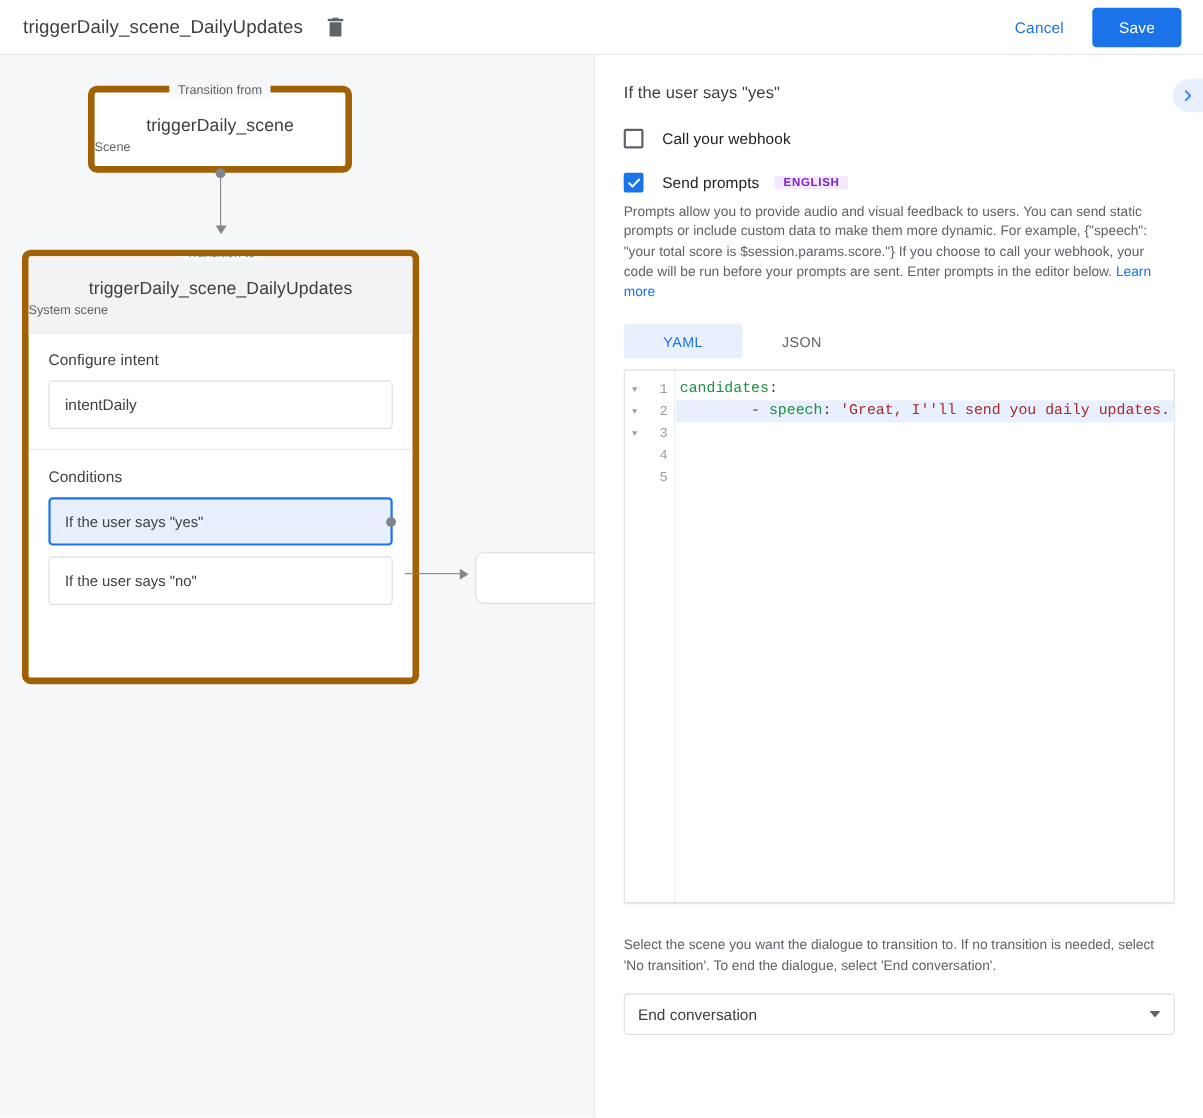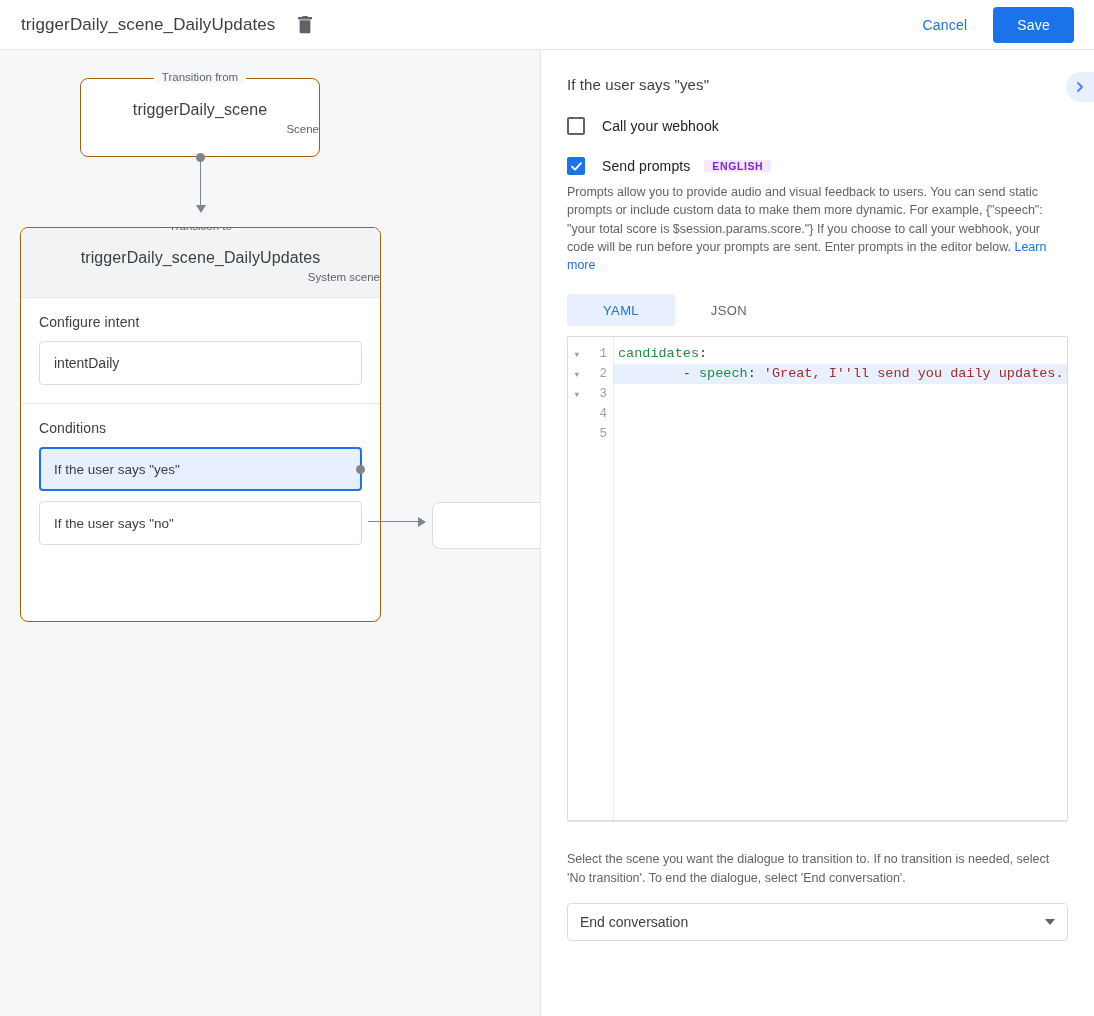--- a/index.html
+++ b/index.html
@@ -43,36 +43,36 @@
 
   
   .canvas {
     position: absolute; left: 0; top: 50px; width: 541px; height: 966px;
     background: #f6f7f9; border-right: 1px solid #e4e6e8;
     overflow: hidden;
   }
 
   
   .fieldset {
-    position: absolute; border: 1px solid #a16207; border-radius: 8px;
+    position: absolute; border: 6px solid #a16207; border-radius: 8px;
     background: #fff;
   }
   .fs-from { left: 80px; top: 28px; width: 240px; height: 79px; }
   .fs-legend {
     position: absolute; top: -8px; left: 50%; transform: translateX(-50%);
     background: #f6f7f9; padding: 0 8px;
     font-size: 11.5px; color: #5f6368; white-space: nowrap;
   }
   .fs-from .fs-legend { background: #f6f7f9; }
   .node-title {
     text-align: center; font-size: 16px; color: #3c4043; margin-top: 22px;
     letter-spacing: .1px;
   }
   .node-sub {
-    text-align: right; font-size: 11.5px; color: #5f6368; margin-top: 4px;
+    text-align: left; font-size: 11.5px; color: #5f6368; margin-top: 4px;
   }
 
   
   .conn { position: absolute; left: 196px; top: 103px; }
   .conn-dot {
     position: absolute; left: 0px; top: 0px;
     width: 9px; height: 9px; border-radius: 50%; background: #80868b;
   }
   .conn-line {
     position: absolute; left: 4px; top: 4px;

